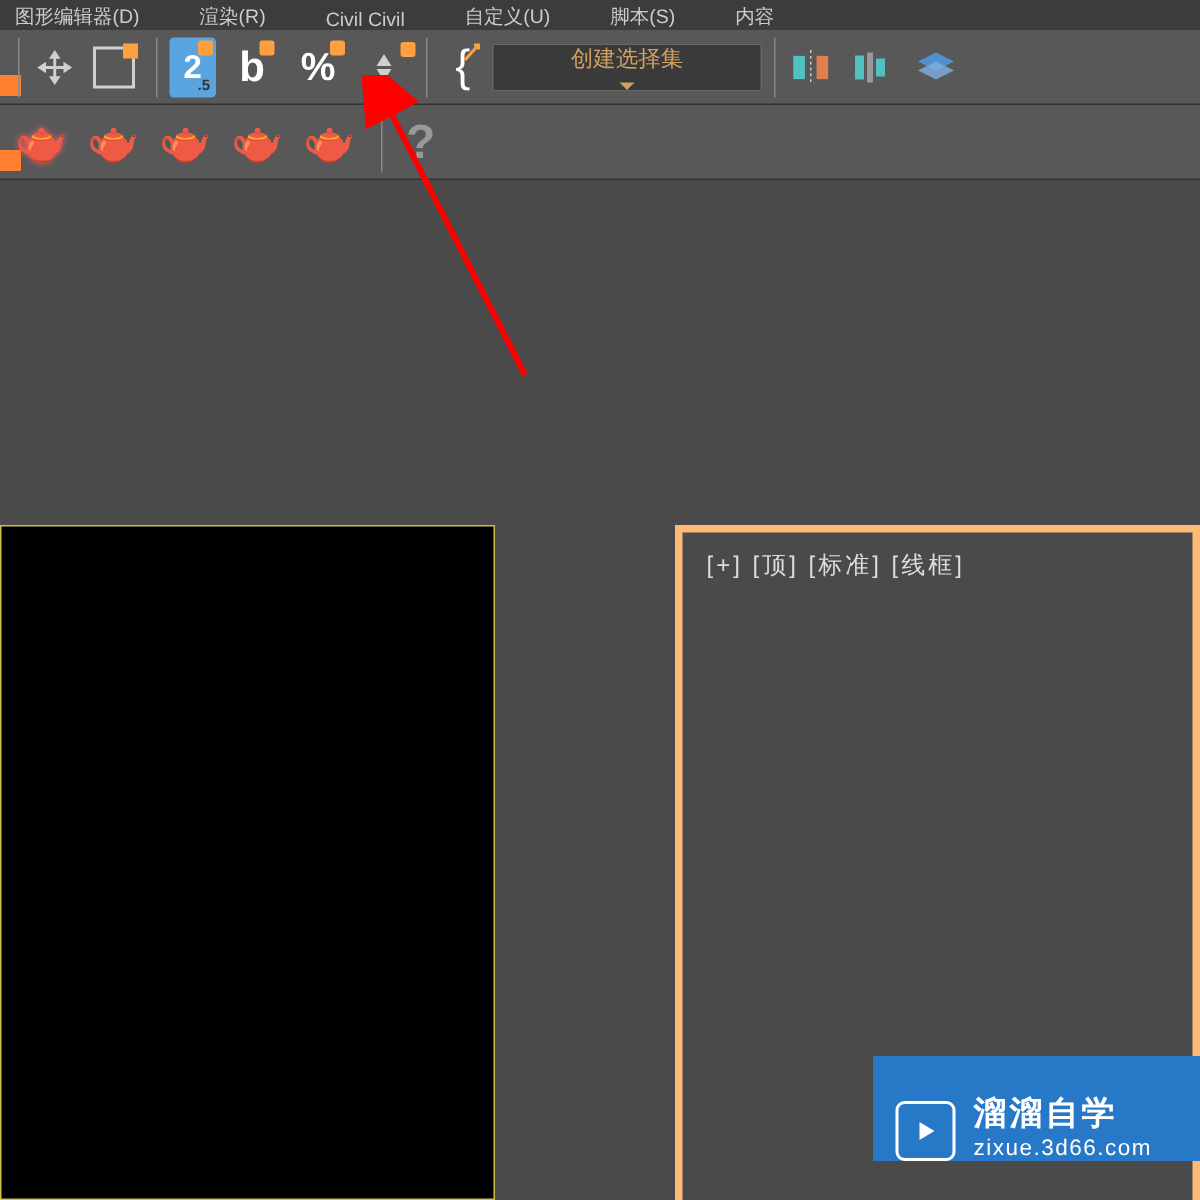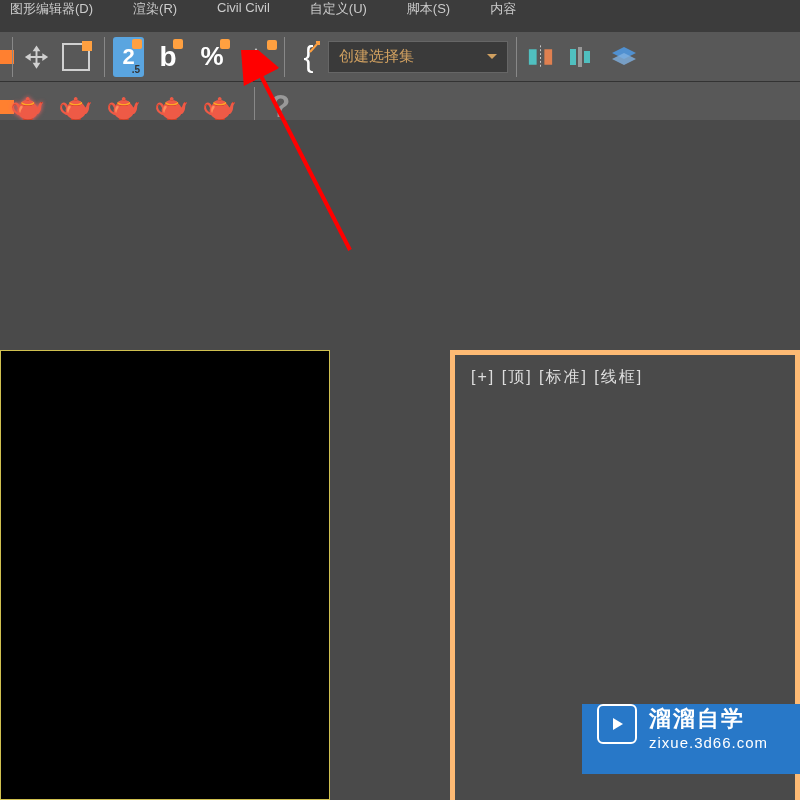--- a/index.html
+++ b/index.html
@@ -9,24 +9,24 @@
     }
     body {
       width: 800px;
       height: 800px;
       background: #4a4a4a;
       font-family: "Microsoft YaHei", sans-serif;
       overflow: hidden;
       position: relative;
     }
     .menu-bar {
-      height: 32px;
+      height: 20px;
       background: #3c3c3c;
       display: flex;
-      align-items: flex-start;
+      align-items: flex-end;
       padding: 0 10px;
       gap: 40px;
       color: #ccc;
       font-size: 13px;
     }
     .menu-item {
       color: #ccc;
       white-space: nowrap;
     }
     .toolbar {
@@ -135,20 +135,21 @@
       height: 32px;
       background: #3a3a3a;
       border: 1px solid #666;
       display: flex;
       align-items: center;
       justify-content: space-between;
       padding: 0 10px;
       color: #d0a060;
       font-size: 15px;
       cursor: pointer;
+      flex-direction: column;
     }
     .dropdown-arrow {
       width: 0;
       height: 0;
       border-left: 5px solid transparent;
       border-right: 5px solid transparent;
       border-top: 5px solid #d0a060;
     }
     .mirror-icon svg, .align-icon svg, .layer-icon svg {
       width: 32px;
@@ -225,21 +226,21 @@
       pointer-events: none;
     }
     .watermark {
       position: absolute;
       bottom: 26px;
       right: 0;
       width: 218px;
       height: 70px;
       background: #2878c8;
       display: flex;
-      align-items: flex-start;
+      align-items: flex-end;
       padding: 0 15px;
       gap: 12px;
     }
     .watermark-logo {
       width: 40px;
       height: 40px;
       border: 2px solid #fff;
       border-radius: 6px;
       display: flex;
       align-items: center;

